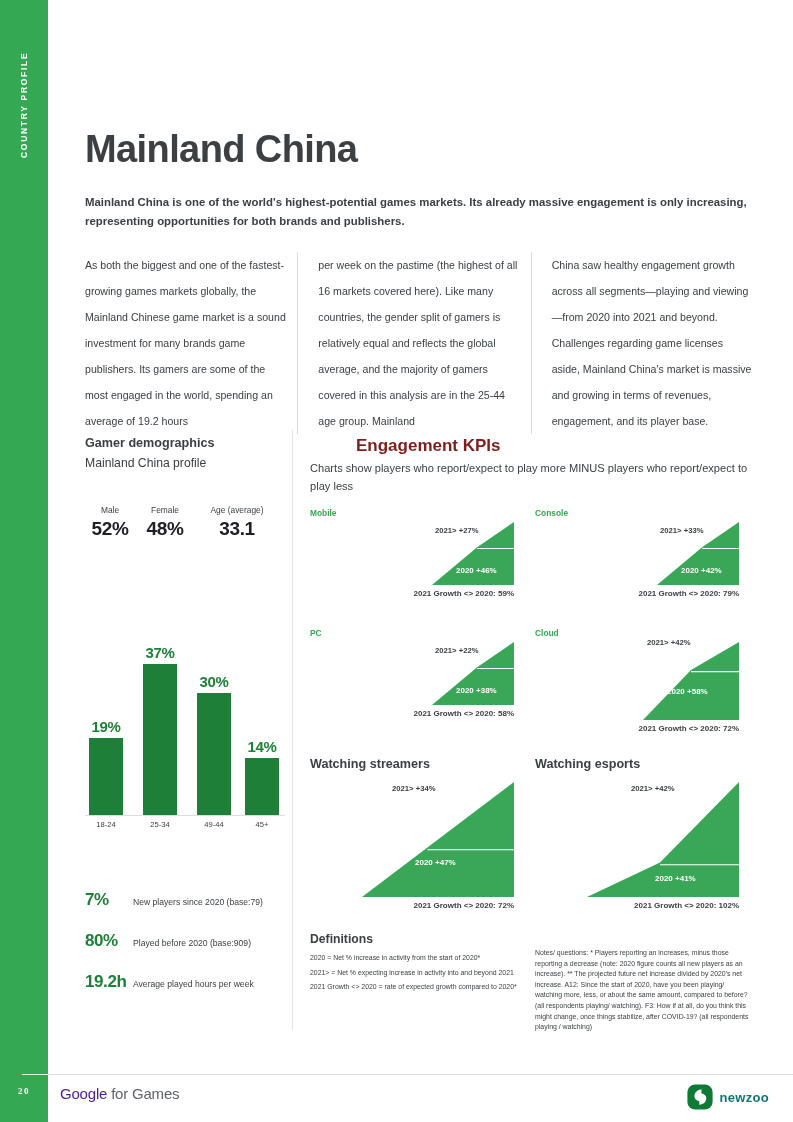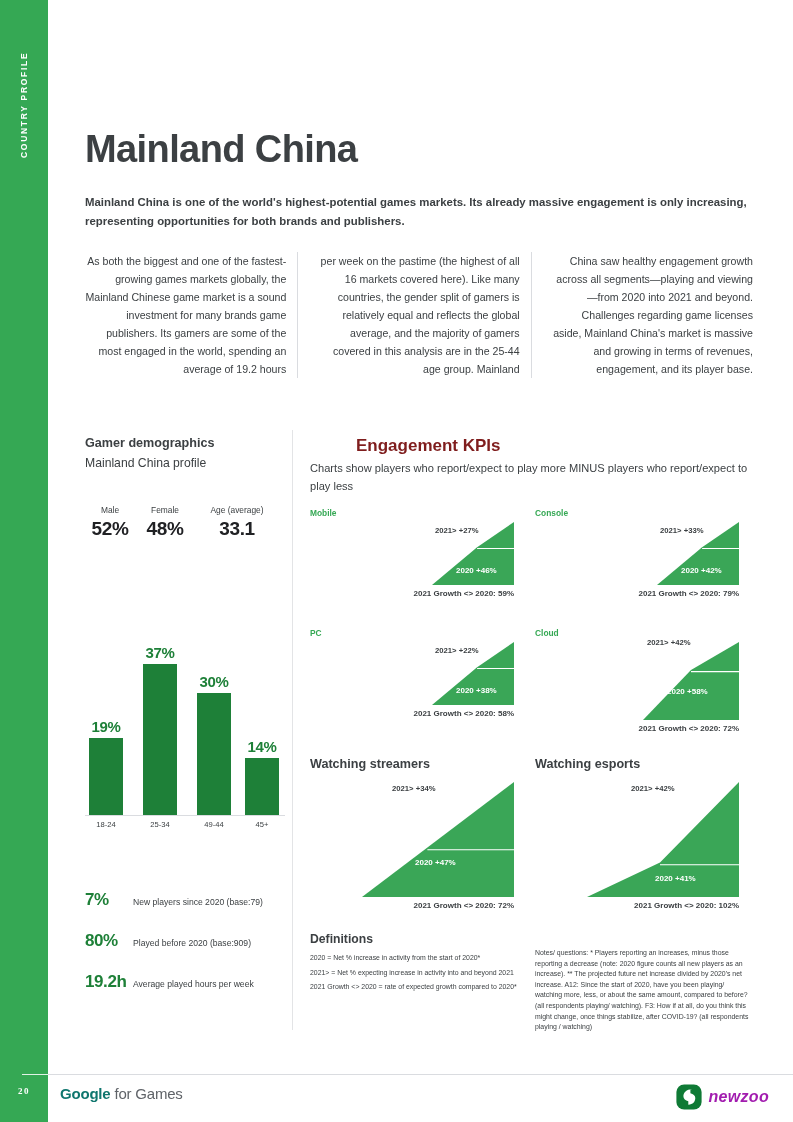--- a/index.html
+++ b/index.html
@@ -40,21 +40,21 @@
     position:absolute; left:85px; top:128px;
     font-size:38px; font-weight:700; color:#3c4043; letter-spacing:-.6px;
   }
   .subtitle {
     position:absolute; left:85px; top:193px; width:668px;
     font-size:11.4px; font-weight:700; line-height:19px; color:#3c4043;
   }
 
   
   .cols { position:absolute; left:85px; top:252px; width:668px; display:flex; }
-  .col { width:202px; font-size:10.6px; line-height:18px; color:#3c4043;text-align:right; }
+  .col { width:202px; font-size:10.6px; line-height:26px; color:#3c4043; }
   .col + .col { margin-left:11px; padding-left:20px; border-left:1px solid #dadce0; }
 
   
   .vsplit {
     position:absolute; left:292px; top:430px; width:1px; height:600px;
     background:#e3e4e6;
   }
 
   
   .h-sec {
@@ -134,26 +134,26 @@
   .notes p { margin:0; font-size:6.9px; line-height:10.6px; color:#3c4043; }
 
   
   .footer-rule {
     position:absolute; left:48px; top:1074px; width:745px; height:1px; background:#dadce0;
   }
   .brand {
     position:absolute; left:60px; top:1085px; font-size:15px; color:#5f6368;
     letter-spacing:-.2px;
   }
-  .brand b { font-weight:700; color:#0f766e; }
+  .brand b { font-weight:400; color:#4c1d95; }
   .newzoo {
     position:absolute; right:24px; top:1083px; display:flex; align-items:center; gap:6px;
   }
   .newzoo .mark { width:28px; height:28px; }
-  .newzoo .wm { font-size:16px; font-weight:700; color:#a21caf; letter-spacing:.3px;font-style:italic; }
+  .newzoo .wm { font-size:13px; font-weight:700; color:#0f766e; letter-spacing:.3px; }
 </style>
 </head>
 <body>
 
 <div class="page">
 
   <div class="rail">
     <div class="rail-label">COUNTRY PROFILE</div>
     <div class="rail-tick"></div>
     <div class="rail-page">20</div>

